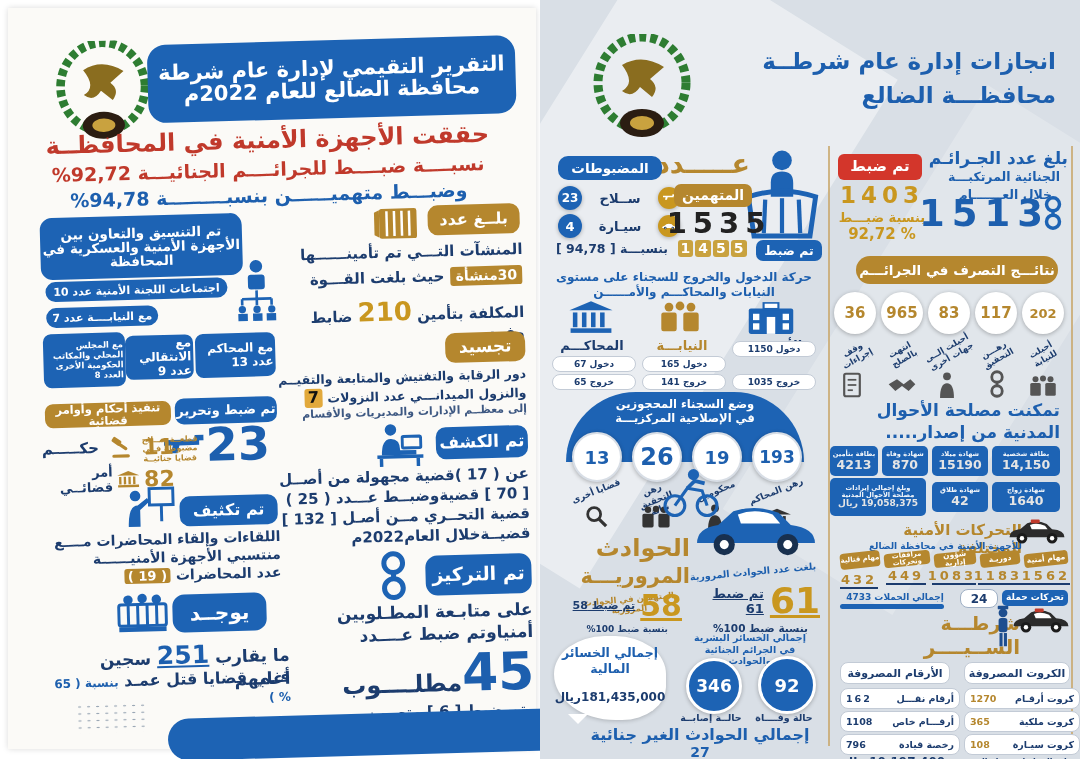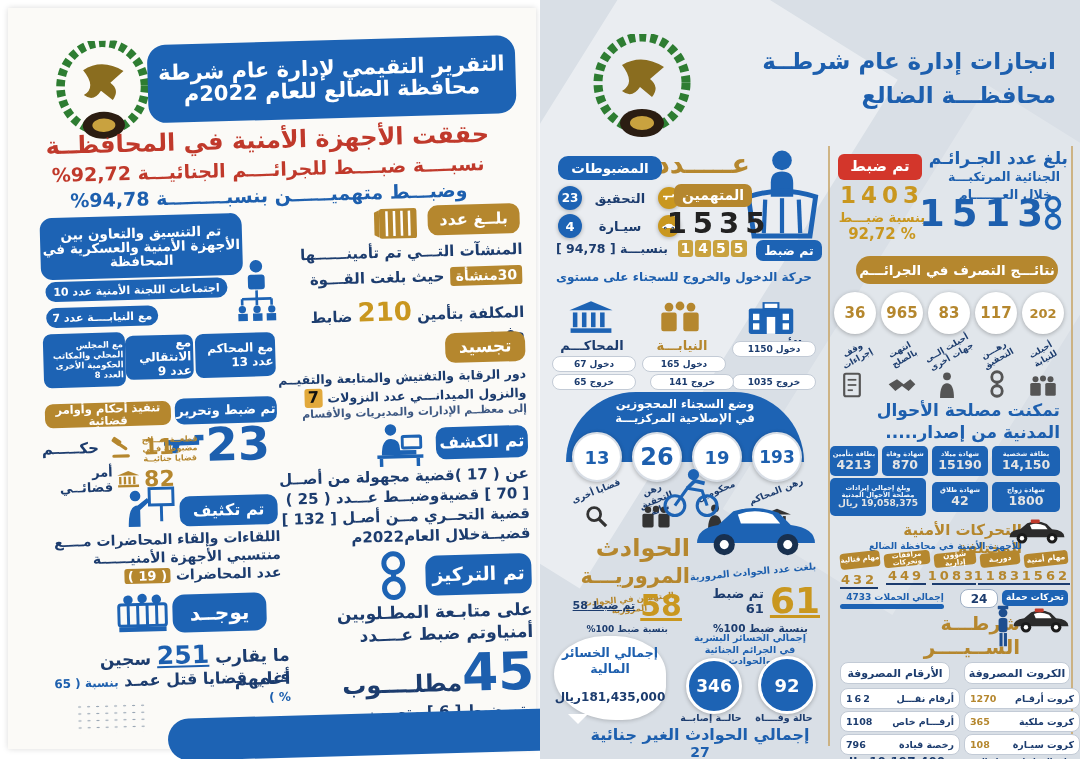--- a/index.html
+++ b/index.html
@@ -344,55 +344,56 @@
     <svg class="ic" style="left:200px;top:148px;width:84px;height:92px;color:#1d63b4">
         <use href="#sym-podium"></use>
       </svg>
 
     <div class="rowline" style="left:18px;top:186px;width:122px;height:24px;justify-content:space-between">
       <span class="circ" style="position:static;width:22px;height:22px;background:#c9971f">
         <svg style="width:14px;height:10px;color:#fff">
             <use href="#sym-gun"></use>
           </svg>
         </span>
-      <span class="navy" style="font-size:13px">التحقيق</span>
+      <span class="navy" style="font-size:13px">ســلاح</span>
       <span class="circ white" style="position:static;width:24px;height:24px;background:#1d63b4;font-size:12px">23</span>
     </div>
     <div class="rowline" style="left:18px;top:214px;width:122px;height:24px;justify-content:space-between">
       <span class="circ" style="position:static;width:22px;height:22px;background:#c9971f">
         <svg style="width:16px;height:9px;color:#fff">
             <use href="#sym-car"></use>
           </svg>
         </span>
       <span class="navy" style="font-size:13px">سيـارة</span>
       <span class="circ white" style="position:static;width:24px;height:24px;background:#1d63b4;font-size:13px">4</span>
     </div>
     <div class="bdg bgg" style="left:134px;top:184px;width:78px;height:23px;border-radius:7px;font-size:14px">المتهمين</div>
     <div class="t black" style="left:124px;top:206px;width:110px;font-size:29px;letter-spacing:6px;text-align:center">1535</div>
     <div class="bdg bgb" style="left:216px;top:240px;width:66px;height:21px;border-radius:7px;font-size:12.5px">تم ضبط</div>
     <div class="t" style="left:130px;top:240px;width:84px;font-size:14px;text-align:center;direction:ltr">
       <span class="digitbox">1</span><span class="digitbox">4</span><span class="digitbox">5</span><span class="digitbox">5</span>
     </div>
     <div class="t navy" style="left:12px;top:242px;width:116px;font-size:12.5px">بنسبـــة [ 94,78 ]</div>
 
     <div class="t c blue" style="left:8px;top:270px;width:272px;font-size:12px">حركة الدخول والخروج للسجناء على مستوى</div>
+    <div class="t c blue" style="left:8px;top:285px;width:272px;font-size:12px">النيابات والمحاكـــم والأمــــــن</div>
 
     <svg class="ic" style="left:206px;top:300px;width:50px;height:36px;color:#1d63b4">
         <use href="#sym-policestation"></use>
       </svg>
     <div class="t c navy" style="left:188px;top:338px;width:88px;font-size:13px">الأمــــــن</div>
     <div class="wpill" style="left:192px;top:341px;width:82px;height:14px;font-size:9px">دخول 1150</div>
     <div class="wpill" style="left:192px;top:374px;width:82px;height:14px;font-size:9px">خروج 1035</div>
 
     <svg class="ic" style="left:118px;top:300px;width:44px;height:34px;color:#b5872e">
         <use href="#sym-people"></use>
       </svg>
     <div class="t c gold" style="left:98px;top:338px;width:88px;font-size:13px">النيابـــة</div>
     <div class="wpill" style="left:102px;top:356px;width:82px;height:14px;font-size:9px">دخول 165</div>
-    <div class="wpill" style="left:110px;top:374px;width:82px;height:14px;font-size:9px">خروج 141</div>
+    <div class="wpill" style="left:102px;top:374px;width:82px;height:14px;font-size:9px">خروج 141</div>
 
     <svg class="ic" style="left:28px;top:300px;width:46px;height:34px;color:#1d63b4">
         <use href="#sym-building"></use>
       </svg>
     <div class="t c navy" style="left:8px;top:338px;width:88px;font-size:13px">المحاكـــم</div>
     <div class="wpill" style="left:12px;top:356px;width:82px;height:14px;font-size:9px">دخول 67</div>
     <div class="wpill" style="left:12px;top:374px;width:82px;height:14px;font-size:9px">خروج 65</div>
 
     <div class="arch" style="left:26px;top:392px;width:238px;height:70px"></div>
     <div class="t c white" style="left:40px;top:398px;width:210px;font-size:11.5px">وضع السجناء المحجوزين</div>
@@ -424,21 +425,21 @@
         <use href="#sym-bike"></use>
       </svg>
     <svg class="ic" style="left:148px;top:500px;width:136px;height:62px;color:#1d63b4">
         <use href="#sym-car"></use>
       </svg>
     <div class="t gold" style="left:26px;top:594px;width:126px;font-size:8.5px;transform:rotate(-5deg);text-align:center">المتهمين في الحوادث المرورية</div>
     <div class="t blue" style="left:148px;top:566px;width:130px;font-size:9.5px;transform:rotate(-5deg);text-align:center">بلغت عدد الحوادث المرورية</div>
 
     <div class="rowline" style="left:150px;top:580px;width:130px;justify-content:flex-start;gap:6px">
       <span class="goldL" style="font-size:36px;text-decoration:underline">61</span>
-      <span class="navy" style="font-size:13px;">تم ضبط 61</span>
+      <span class="navy" style="font-size:13px;text-decoration:underline">تم ضبط 61</span>
     </div>
     <div class="t navy" style="left:158px;top:622px;width:110px;font-size:10.5px">بنسبة ضبط 100%</div>
     <div class="rowline" style="left:22px;top:588px;width:120px;justify-content:flex-start;gap:5px">
       <span class="goldL" style="font-size:30px;text-decoration:underline">58</span>
       <span class="navy" style="font-size:11px;text-decoration:underline">تم ضبط 58</span>
     </div>
     <div class="t navy" style="left:28px;top:624px;width:100px;font-size:9px">بنسبة ضبط 100%</div>
 
     <div class="bubble" style="left:14px;top:636px;width:112px;height:84px"></div>
     <div class="t c blue" style="left:20px;top:646px;width:100px;font-size:12.5px">إجمالي الخسائر</div>
@@ -506,21 +507,21 @@
     <div class="numbox" style="left:342px;top:446px;width:46px;height:30px">
       <span class="lb">شهادة وفاة</span>
       <span class="vl">870</span>
       </div>
     <div class="numbox" style="left:290px;top:446px;width:48px;height:30px">
       <span class="lb">بطاقة بتأمين</span>
       <span class="vl">4213</span>
       </div>
     <div class="numbox" style="left:452px;top:482px;width:68px;height:30px">
       <span class="lb">شهادة زواج</span>
-      <span class="vl">1800</span>
+      <span class="vl">1640</span>
       </div>
     <div class="numbox" style="left:392px;top:482px;width:56px;height:30px">
       <span class="lb">شهادة طلاق</span>
       <span class="vl">42</span>
       </div>
     <div class="numbox" style="left:290px;top:478px;width:96px;height:38px">
       <span class="lb">وبلغ إجمالي إيرادات</span>
       <span class="lb">مصلحة الأحوال المدنية</span>
       <span class="vl" style="font-size:9px">19,058,375 ريال</span>
       </div>

